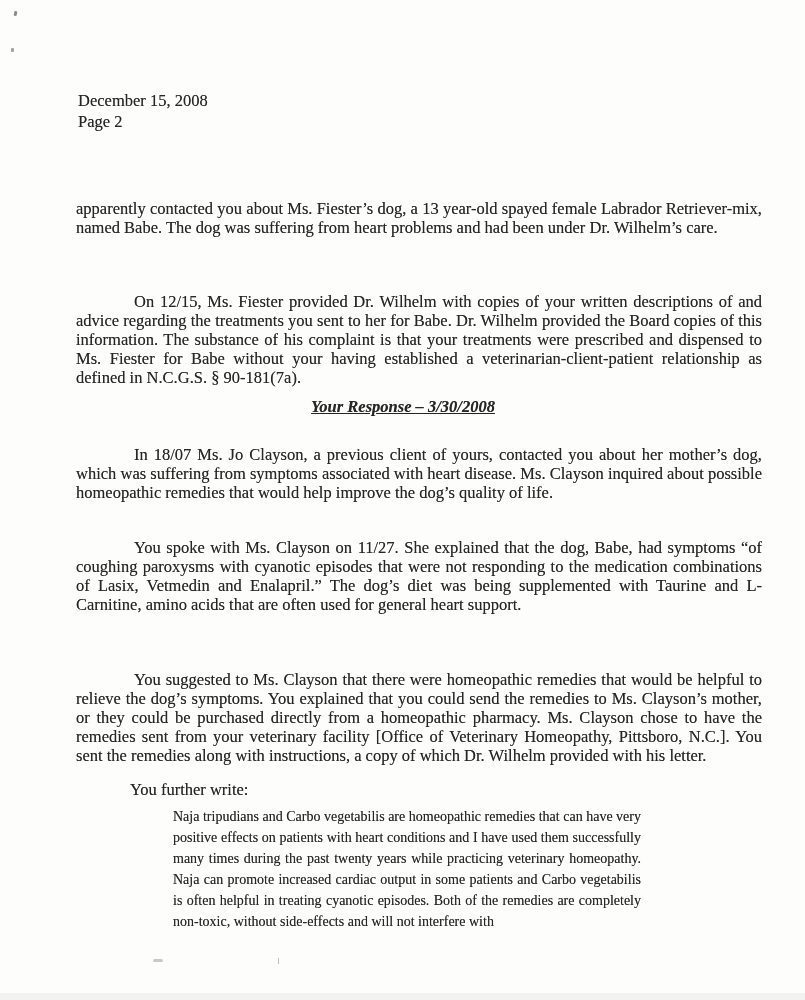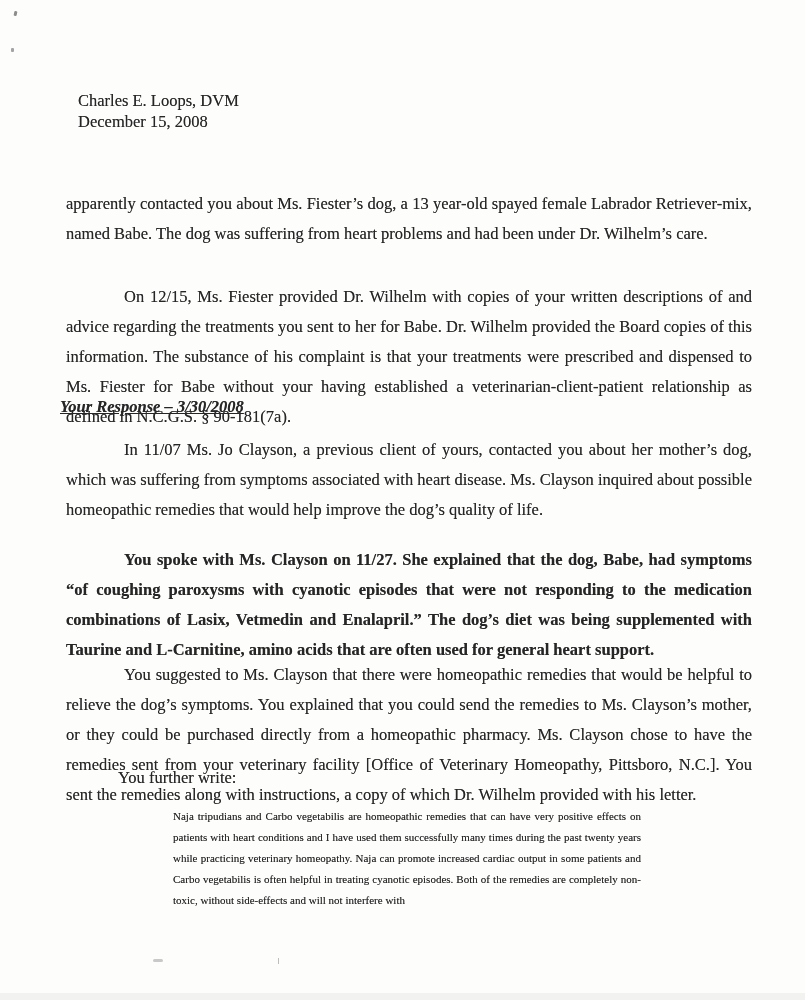--- a/index.html
+++ b/index.html
@@ -23,61 +23,61 @@
     position: absolute;
     left: 78px;
     top: 91px;
     font-size: 16.5px;
     line-height: 20.5px;
   }
   .para {
     position: absolute;
     left: 60px;
     width: 686px;
-    margin: 6px;
+    margin: 16px;
     font-size: 16.5px;
-    line-height: 30px;
+    line-height: 19px;
     text-align: justify;
     text-indent: 58px;
   }
   .para.no-indent { text-indent: 0; }
   .p1 { top: 183px; }
   .p2 { top: 276px; }
   .section-heading {
     position: absolute;
     left: 60px;
     top: 394px;
     width: 686px;
     margin: 0;
     font-size: 16.5px;
     line-height: 25px;
     font-weight: bold;
     font-style: italic;
     text-decoration: underline;
-    text-align: left;
+    text-align: center;
   }
   .p3 { top: 429px; }
-  .p4 { top: 539px; font-weight: bold; }
+  .p4 { top: 522px; }
   .p5 { top: 654px; }
   .lead-in {
     position: absolute;
     left: 60px;
     top: 765px;
-    margin: 0;
+    margin: 12px;
     font-size: 16.5px;
     line-height: 25px;
     text-indent: 58px;
   }
   .quote {
     position: absolute;
     left: 173px;
     top: 806px;
     width: 468px;
     margin: 0;
-    font-size: 11px;
+    font-size: 14px;
     line-height: 21px;
     text-align: justify;
   }
   .speck {
     position: absolute;
     background: #8d8d8d;
     border-radius: 1px;
   }
   .speck-1 { left: 14px; top: 11px; width: 3px; height: 5px; transform: rotate(12deg); }
   .speck-2 { left: 11px; top: 48px; width: 3px; height: 4px; opacity: 0.8; }
@@ -103,31 +103,31 @@
 </style>
 </head>
 <body>
 
 <div class="page">
 
   <div class="speck speck-1"></div>
   <div class="speck speck-2"></div>
 
   <header class="letter-header">
-    <div>Charles E. Loops, DVM</div>
     <div>December 15, 2008</div>
+    <div>Page 2</div>
   </header>
 
   <p class="para no-indent p1">apparently contacted you about Ms. Fiester’s dog, a 13 year-old spayed female Labrador Retriever-mix, named Babe.  The dog was suffering from heart problems and had been under Dr. Wilhelm’s care.</p>
 
   <p class="para p2">On 12/15, Ms. Fiester provided Dr. Wilhelm with copies of your written descriptions of and advice regarding the treatments you sent to her for Babe.  Dr. Wilhelm provided the Board copies of this information.  The substance of his complaint is that your treatments were prescribed and dispensed to Ms. Fiester for Babe without your having established a veterinarian-client-patient relationship as defined in N.C.G.S. § 90-181(7a).</p>
 
   <h2 class="section-heading">Your Response – 3/30/2008</h2>
 
-  <p class="para p3">In 11/07 Ms. Jo Clayson, a previous client of yours, contacted you about her mother’s dog, which was suffering from symptoms associated with heart disease.  Ms. Clayson inquired about possible homeopathic remedies that would help improve the dog’s quality of life.</p>
+  <p class="para p3">In 18/07 Ms. Jo Clayson, a previous client of yours, contacted you about her mother’s dog, which was suffering from symptoms associated with heart disease.  Ms. Clayson inquired about possible homeopathic remedies that would help improve the dog’s quality of life.</p>
 
   <p class="para p4">You spoke with Ms. Clayson on 11/27.  She explained that the dog, Babe, had symptoms “of coughing paroxysms with cyanotic episodes that were not responding to the medication combinations of Lasix, Vetmedin and Enalapril.”  The dog’s diet was being supplemented with Taurine and L-Carnitine, amino acids that are often used for general heart support.</p>
 
   <p class="para p5">You suggested to Ms. Clayson that there were homeopathic remedies that would be helpful to relieve the dog’s symptoms.  You explained that you could send the remedies to Ms. Clayson’s mother, or they could be purchased directly from a homeopathic pharmacy.  Ms. Clayson chose to have the remedies sent from your veterinary facility [Office of Veterinary Homeopathy, Pittsboro, N.C.].  You sent the remedies along with instructions, a copy of which Dr. Wilhelm provided with his letter.</p>
 
   <p class="lead-in">You further write:</p>
 
   <blockquote class="quote">Naja tripudians and Carbo vegetabilis are homeopathic remedies that can have very positive effects on patients with heart conditions and I have used them successfully many times during the past twenty years while practicing veterinary homeopathy.  Naja can promote increased cardiac output in some patients and Carbo vegetabilis is often helpful in treating cyanotic episodes.  Both of the remedies are completely non-toxic, without side-effects and will not interfere with</blockquote>
 
   <div class="smudge"></div>

